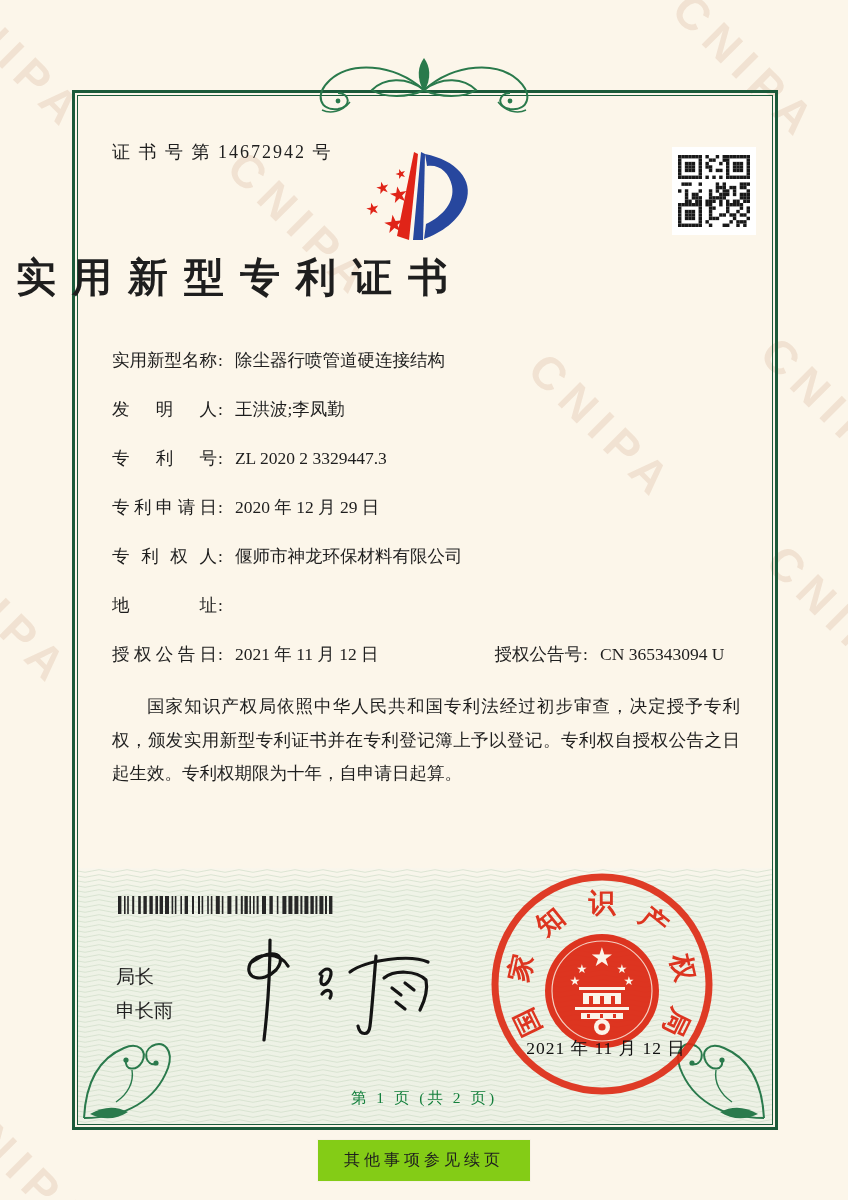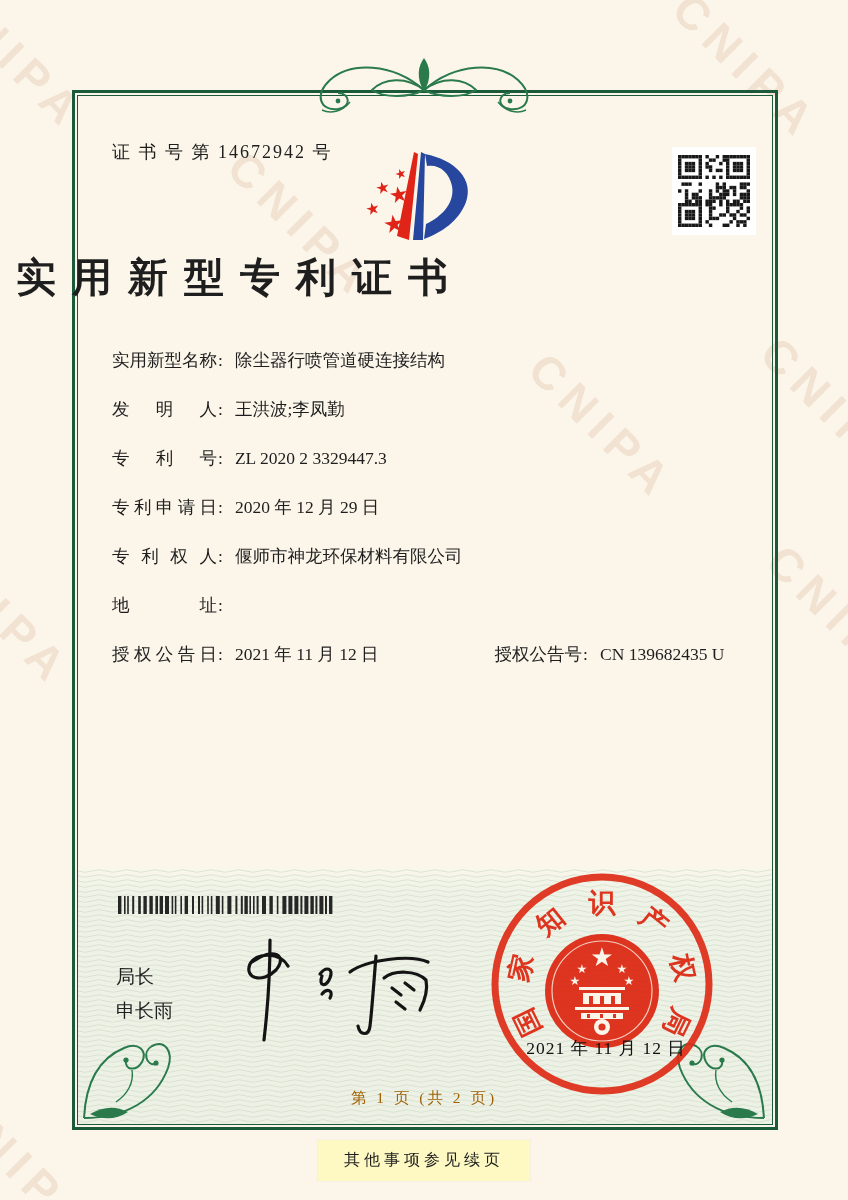--- a/index.html
+++ b/index.html
@@ -54,25 +54,25 @@
   }
   .paras p{margin:0;text-indent:2em;}
   .sig-title{position:absolute;left:116px;top:964px;font-size:19px;font-family:"Liberation Sans","DejaVu Sans",sans-serif;}
   .sig-name{position:absolute;left:116px;top:998px;font-size:19px;font-family:"Liberation Sans","DejaVu Sans",sans-serif;}
   .seal-date{
     position:absolute;left:500px;top:1036px;width:212px;text-align:center;
     font-size:17.5px;letter-spacing:1px;color:#111;z-index:5;
   }
   .page-indicator{
     position:absolute;left:0;top:1088px;width:848px;text-align:center;
-    font-size:15.5px;letter-spacing:3px;color:#a16207;
+    font-size:15.5px;letter-spacing:3px;color:#15803d;
   }
   .continuation{
     position:absolute;left:50%;top:1140px;transform:translateX(-50%);
-    background:#fef9c3;padding:10px 26px;font-size:16px;letter-spacing:4px;
+    background:#84cc16;padding:10px 26px;font-size:16px;letter-spacing:4px;
     box-shadow:0 0 0 1px rgba(0,0,0,0.02);
   }
   svg{display:block;}
 </style>
 </head>
 <body>
 
 <span class="wm" style="left:-34px;top:-28px;">CNIPA</span>
 <span class="wm" style="left:700px;top:-18px;">CNIPA</span>
 <span class="wm" style="left:255px;top:140px;">CNIPA</span>
@@ -449,25 +449,26 @@
   <div class="frow">
     <span class="flabel">地址</span>
       <span class="fcolon">:</span>
   </div>
   <div class="frow">
     <span class="flabel">授权公告日</span>
       <span class="fcolon">:</span>
     <span class="fvalue">2021 年 11 月 12 日</span>
     <span class="f2label">授权公告号</span>
       <span class="fcolon">:</span>
-    <span class="fvalue">CN 139682435 U</span>
+    <span class="fvalue">CN 365343094 U</span>
   </div>
 </div>
 
 <div class="paras">
+  <p>国家知识产权局依照中华人民共和国专利法经过初步审查，决定授予专利权，颁发实用新型专利证书并在专利登记簿上予以登记。专利权自授权公告之日起生效。专利权期限为十年，自申请日起算。</p>
 </div>
 
 <svg id="barcode" class="abs" style="left:118px;top:896px;" width="220" height="18" viewBox="0 0 220 18">
     <rect x="0" y="0" width="3.4" height="18" fill="#262626"></rect>
     <rect x="6" y="0" width="1.6" height="18" fill="#262626"></rect>
     <rect x="9.2" y="0" width="1.6" height="18" fill="#262626"></rect>
     <rect x="14.2" y="0" width="2" height="18" fill="#262626"></rect>
     <rect x="20.2" y="0" width="2.6" height="18" fill="#262626"></rect>
     <rect x="25.400000000000002" y="0" width="3.4" height="18" fill="#262626"></rect>
     <rect x="31.400000000000002" y="0" width="3.4" height="18" fill="#262626"></rect>

